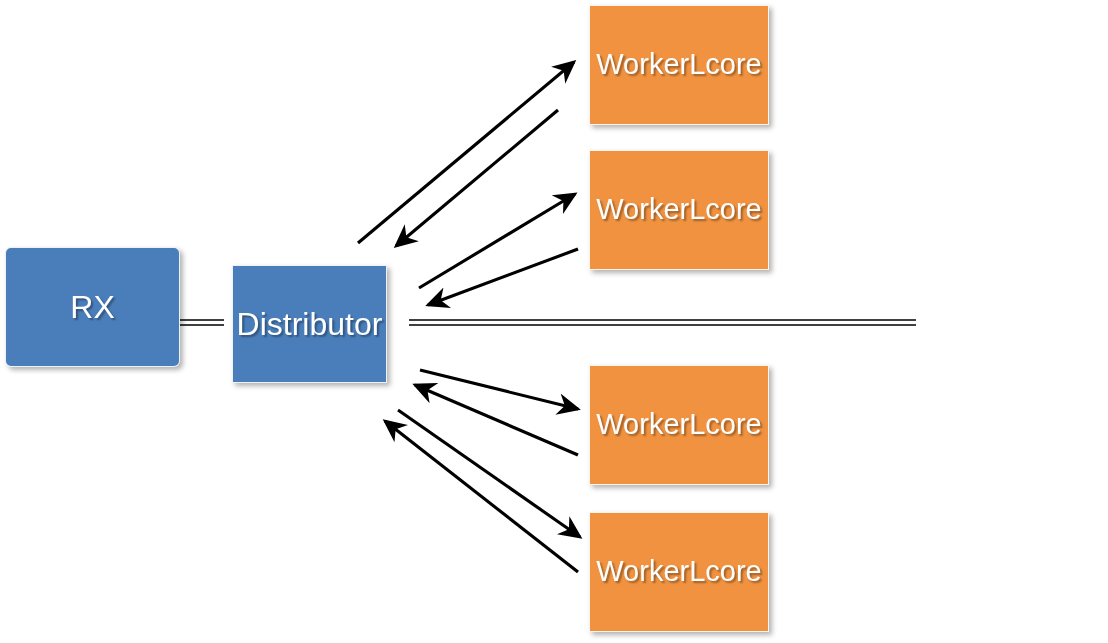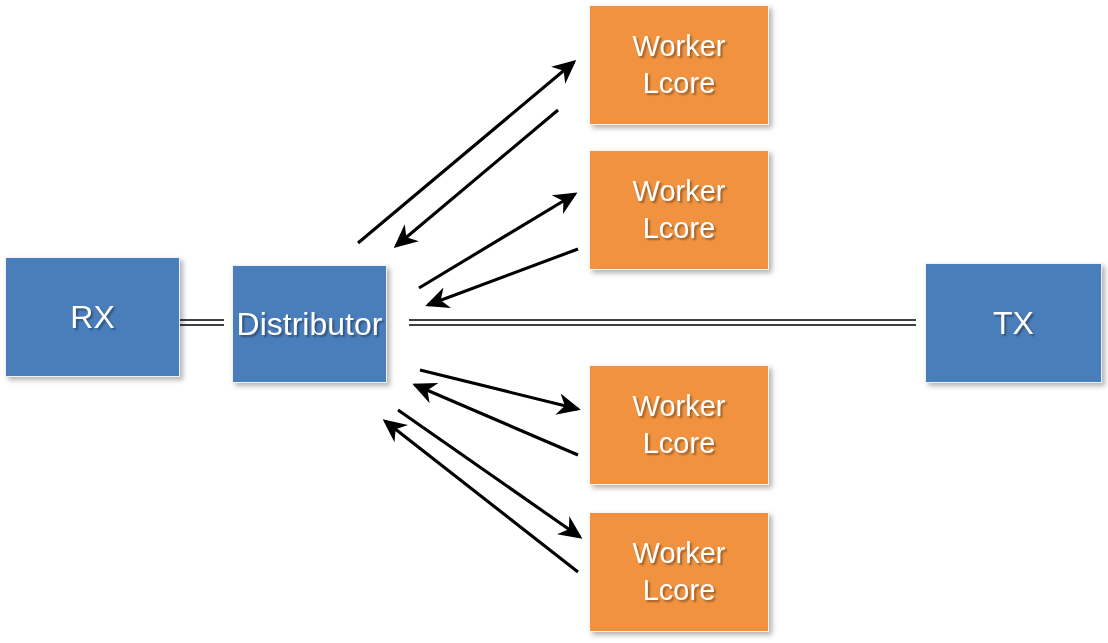--- a/index.html
+++ b/index.html
@@ -14,39 +14,39 @@
     position: relative;
     width: 1108px;
     height: 643px;
     background: #ffffff;
     overflow: hidden;
   }
   .node {
     position: absolute;
     box-sizing: border-box;
     display: flex;
-    flex-direction: column;
+    flex-direction: row;
     align-items: center;
     justify-content: center;
     color: #ffffff;
     text-align: center;
     line-height: 1.28;
     border: 1px solid rgba(255,255,255,0.9);
     box-shadow: 3px 3px 5px rgba(0,0,0,0.30);
     user-select: none;
   }
   .node .label-line {
     display: block;
     text-shadow: 2px 2px 2px rgba(0,0,0,0.35);
     font-weight: 400;
   }
   .node.blue  { background: #4a7ebb; }
   .node.orange{ background: #f0923f; }
 
-  #rx  { left: 5px;   top: 257px; width: 175px; height: 120px; font-size: 32px; }
+  #rx  { left: 5px;   top: 247px; width: 175px; height: 120px; font-size: 32px; border-radius: 6px; }
   #dist{ left: 232px; top: 265px; width: 155px; height: 118px; font-size: 32px; }
   #tx  { left: 925px; top: 263px; width: 177px; height: 120px; font-size: 32px; }
 
   .worker { width: 180px; height: 120px; font-size: 29px; left: 589px; }
   #w1 { top: 5px;   }
   #w2 { top: 150px; }
   #w3 { top: 365px; }
   #w4 { top: 512px; }
 
   #edges {
@@ -118,23 +118,20 @@
   </svg>
 
   <div id="rx" class="node blue">
     <span class="label-line">RX</span>
   </div>
 
   <div id="dist" class="node blue">
     <span class="label-line">Distributor</span>
   </div>
 
-  <div id="tx" class="node blue">
-    <span class="label-line">TX</span>
-  </div>
 
   <div id="w1" class="node orange worker">
     <span class="label-line">Worker</span>
     <span class="label-line">Lcore</span>
   </div>
 
   <div id="w2" class="node orange worker">
     <span class="label-line">Worker</span>
     <span class="label-line">Lcore</span>
   </div>

